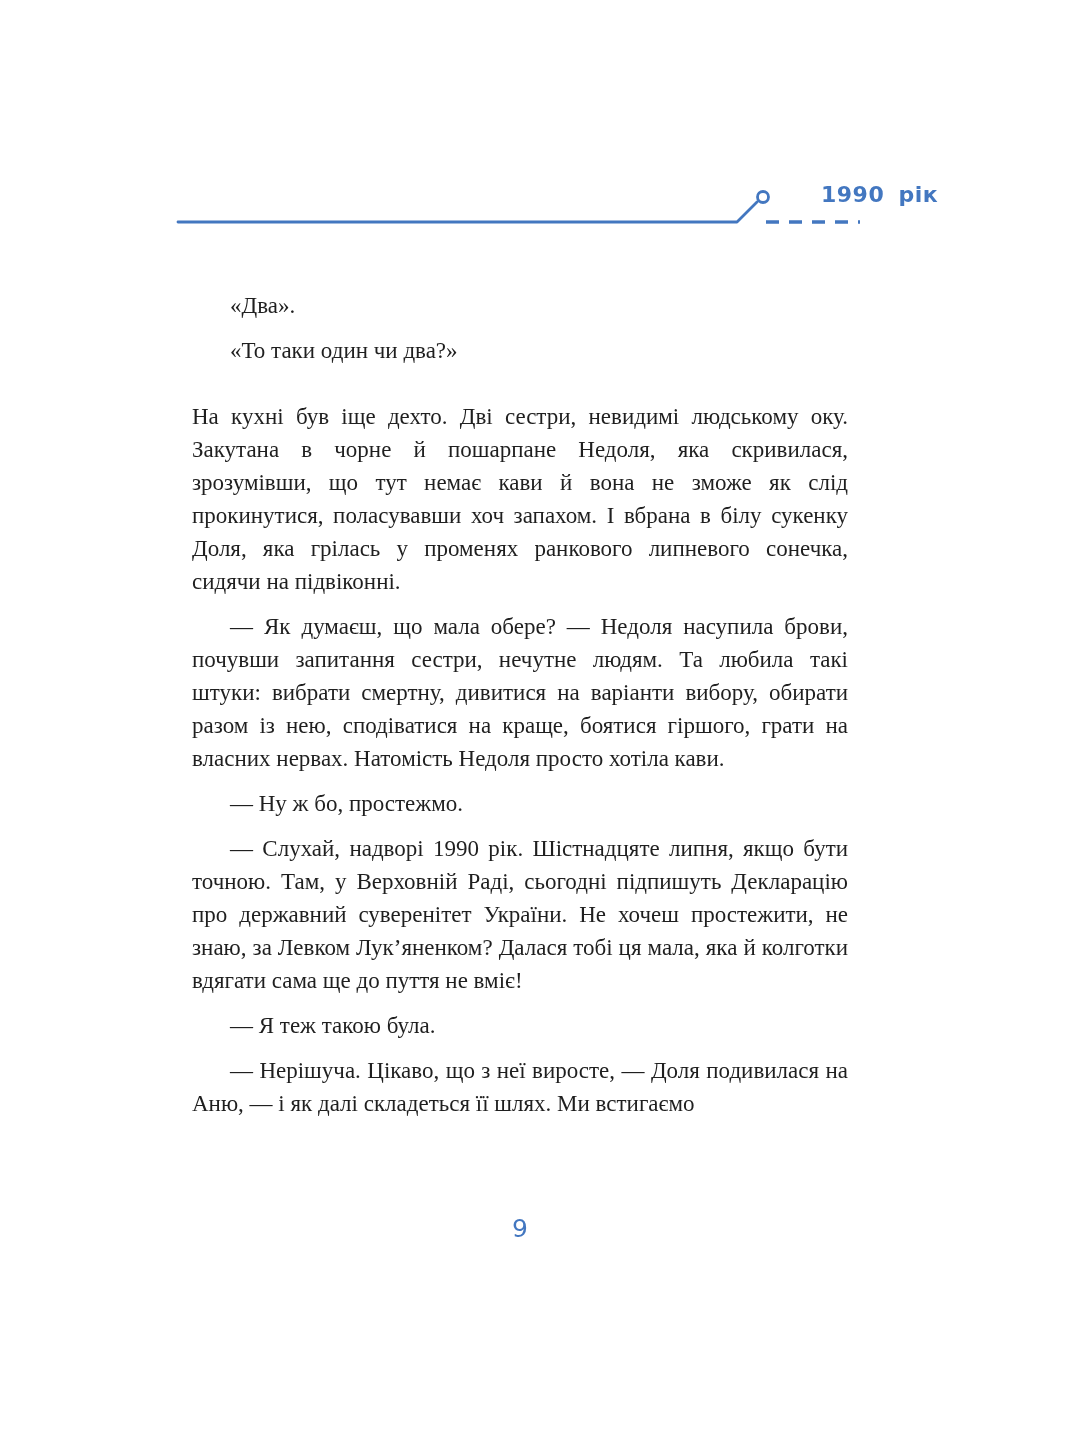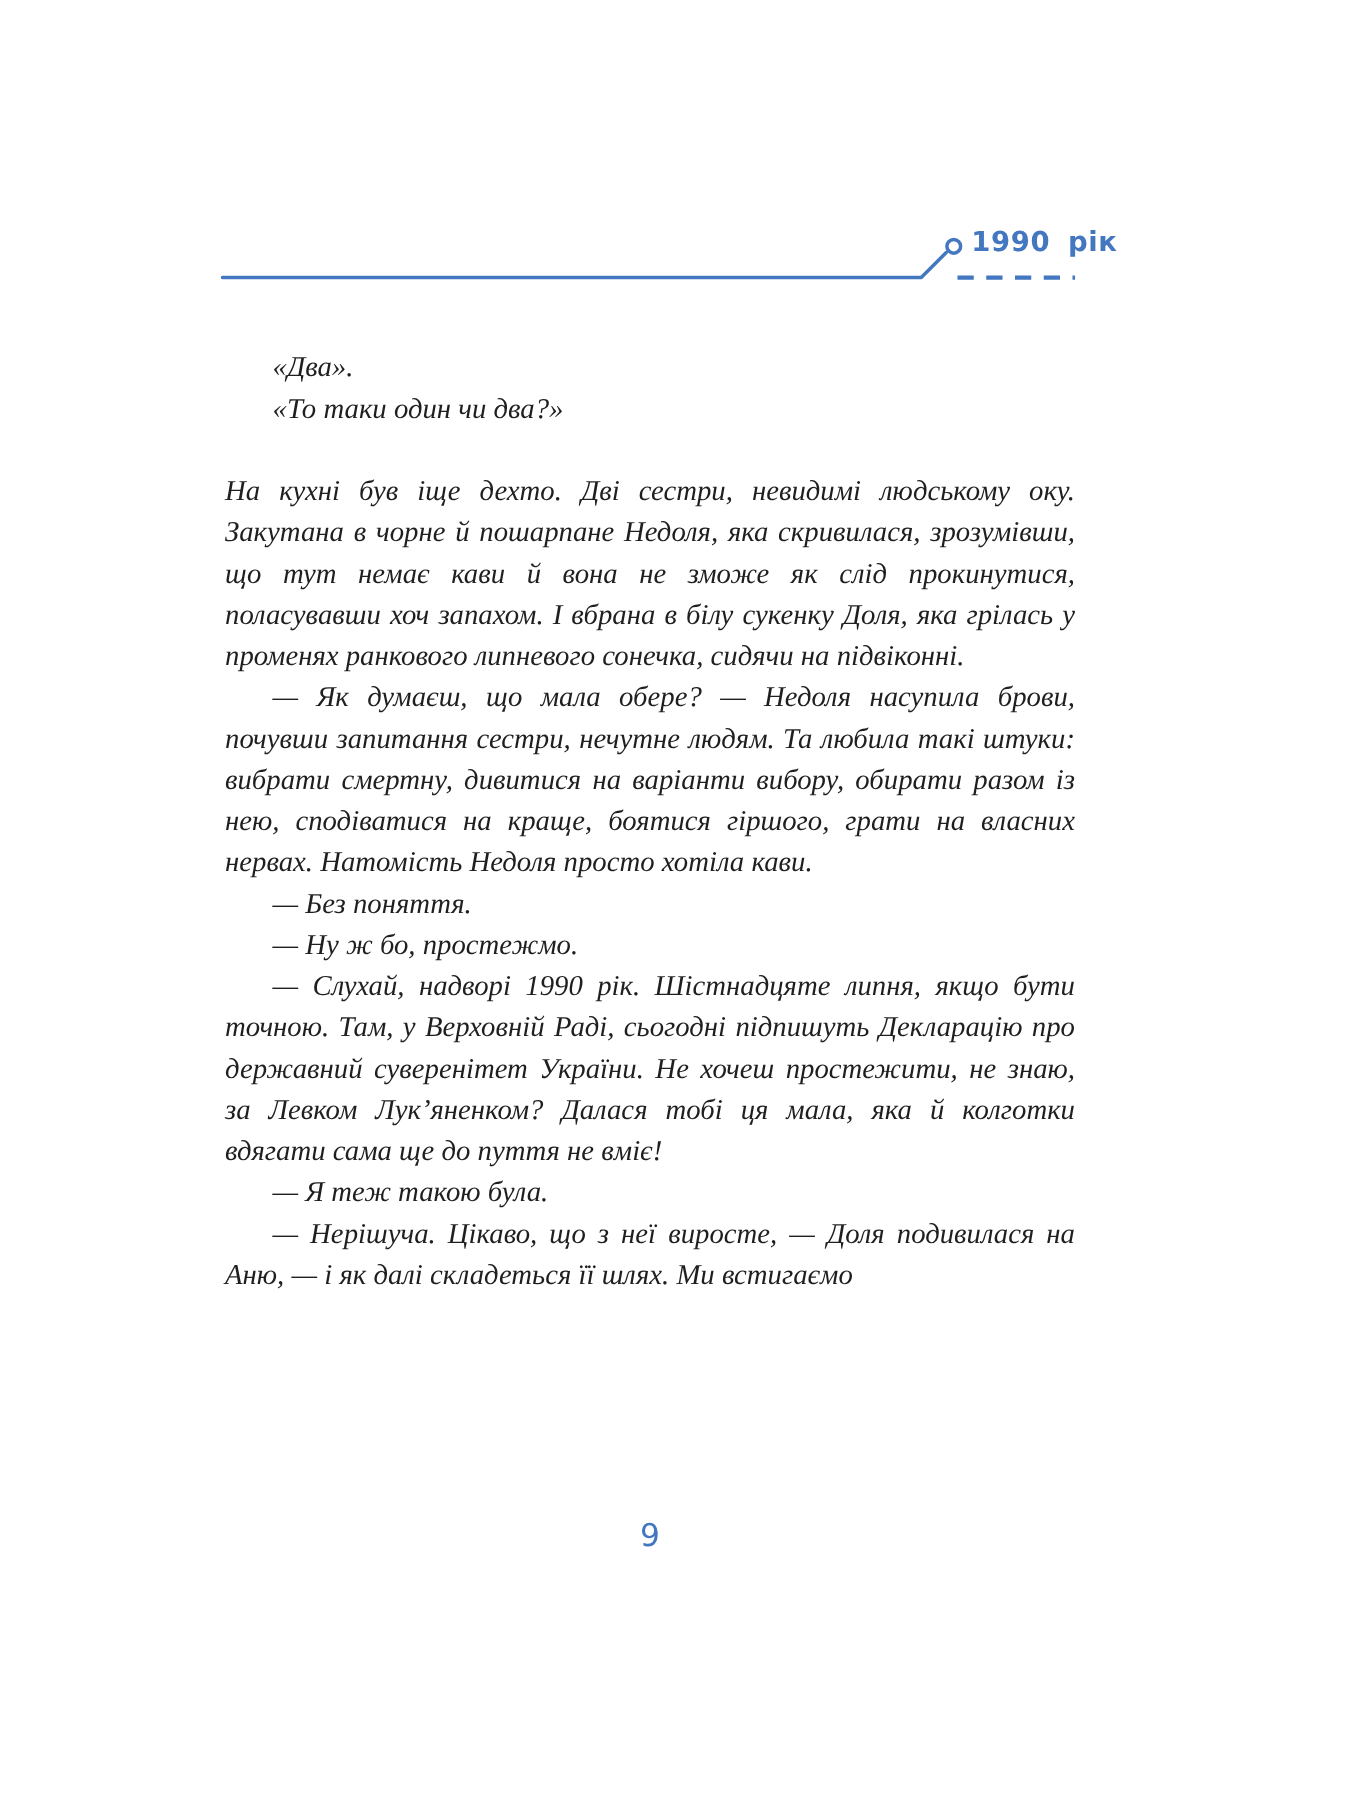--- a/index.html
+++ b/index.html
@@ -17,21 +17,21 @@
     font-family:"Liberation Serif", serif;
   }
   .header-deco{
     position:absolute;
     left:0; top:0;
     width:1080px; height:260px;
     pointer-events:none;
   }
   .year-label{
     position:absolute;
-    left:777px;
+    left:821px;
     top:182px;
     font-family:"DejaVu Sans", sans-serif;
     font-weight:700;
     font-size:22px;
     line-height:26px;
     letter-spacing:0.5px;
     word-spacing:6px;
     color:var(--accent);
     white-space:nowrap;
   }
@@ -41,23 +41,22 @@
     top:277px;
     width:680px;
     color:var(--ink);
     font-size:23px;
     line-height:33px;
     text-align:justify;
     hyphens:auto;
     -webkit-hyphens:auto;
   }
   .para{
-    margin:0;
+    margin:12px;
     padding:0;
-    font-style:italic;
   }
   .para.indent{ text-indent:38px; }
   .para.space-before{ margin-top:33px; }
   .page-number{
     position:absolute;
     left:180px;
     top:1214px;
     width:680px;
     text-align:center;
     font-family:"DejaVu Sans", sans-serif;
@@ -77,21 +76,20 @@
     <line x1="766" y1="222" x2="860" y2="222" stroke="#4377c0" stroke-width="3.4" stroke-dasharray="13 10"></line>
   </svg>
 
   <div class="year-label">1990 рік</div>
 
   <div class="text-block" id="paragraphs" lang="uk">
       <p class="para indent">«Два».</p>
       <p class="para indent">«То таки один чи два?»</p>
       <p class="para space-before">На кухні був іще дехто. Дві сестри, невидимі людському оку. Закутана в чорне й пошарпане Недоля, яка скривилася, зрозумівши, що тут немає кави й вона не зможе як слід прокинутися, поласувавши хоч запахом. І вбрана в білу сукенку Доля, яка грілась у променях ранкового липневого сонечка, сидячи на підвіконні.</p>
       <p class="para indent">— Як думаєш, що мала обере? — Недоля насупила брови, почувши запитання сестри, нечутне людям. Та любила такі штуки: вибрати смертну, дивитися на варіанти вибору, обирати разом із нею, сподіватися на краще, боятися гіршого, грати на власних нервах. Натомість Недоля просто хотіла кави.</p>
-      <p class="para indent">— Без поняття.</p>
       <p class="para indent">— Ну ж бо, простежмо.</p>
       <p class="para indent">— Слухай, надворі 1990 рік. Шістнадцяте липня, якщо бути точною. Там, у Верховній Раді, сьогодні підпишуть Декларацію про державний суверенітет України. Не хочеш простежити, не знаю, за Левком Лук’яненком? Далася тобі ця мала, яка й колготки вдягати сама ще до пуття не вміє!</p>
       <p class="para indent">— Я теж такою була.</p>
       <p class="para indent">— Нерішуча. Цікаво, що з неї виросте, — Доля подивилася на Аню, — і як далі складеться її шлях. Ми встигаємо</p>
     </div>
 
   <div class="page-number">9</div>
 
 </div>
 

